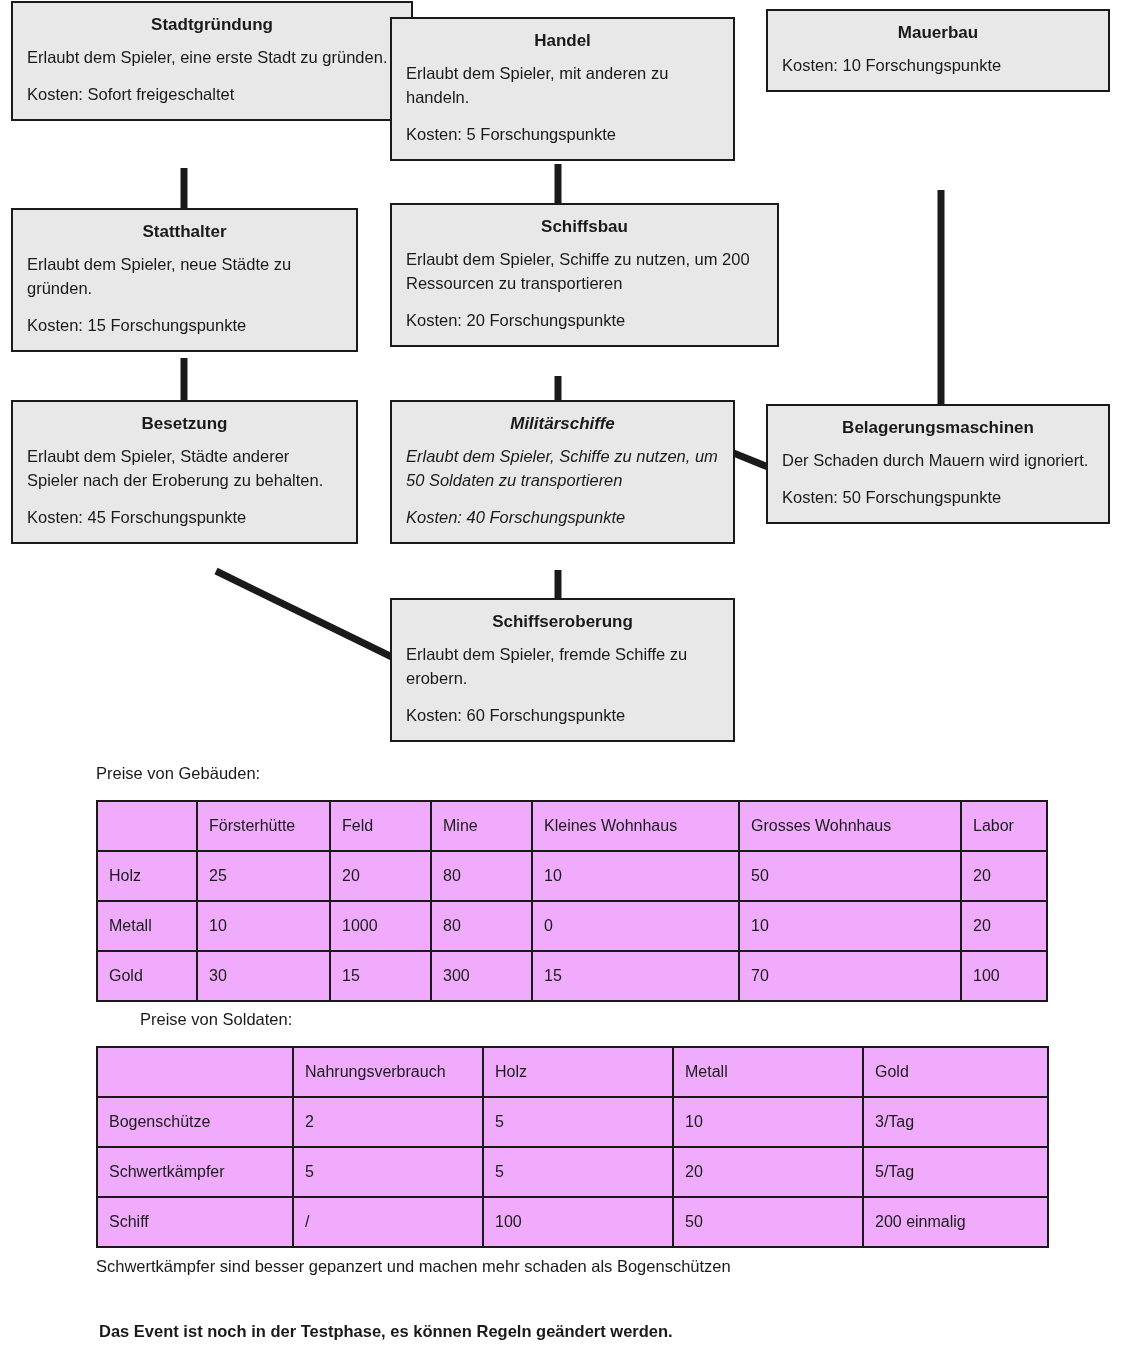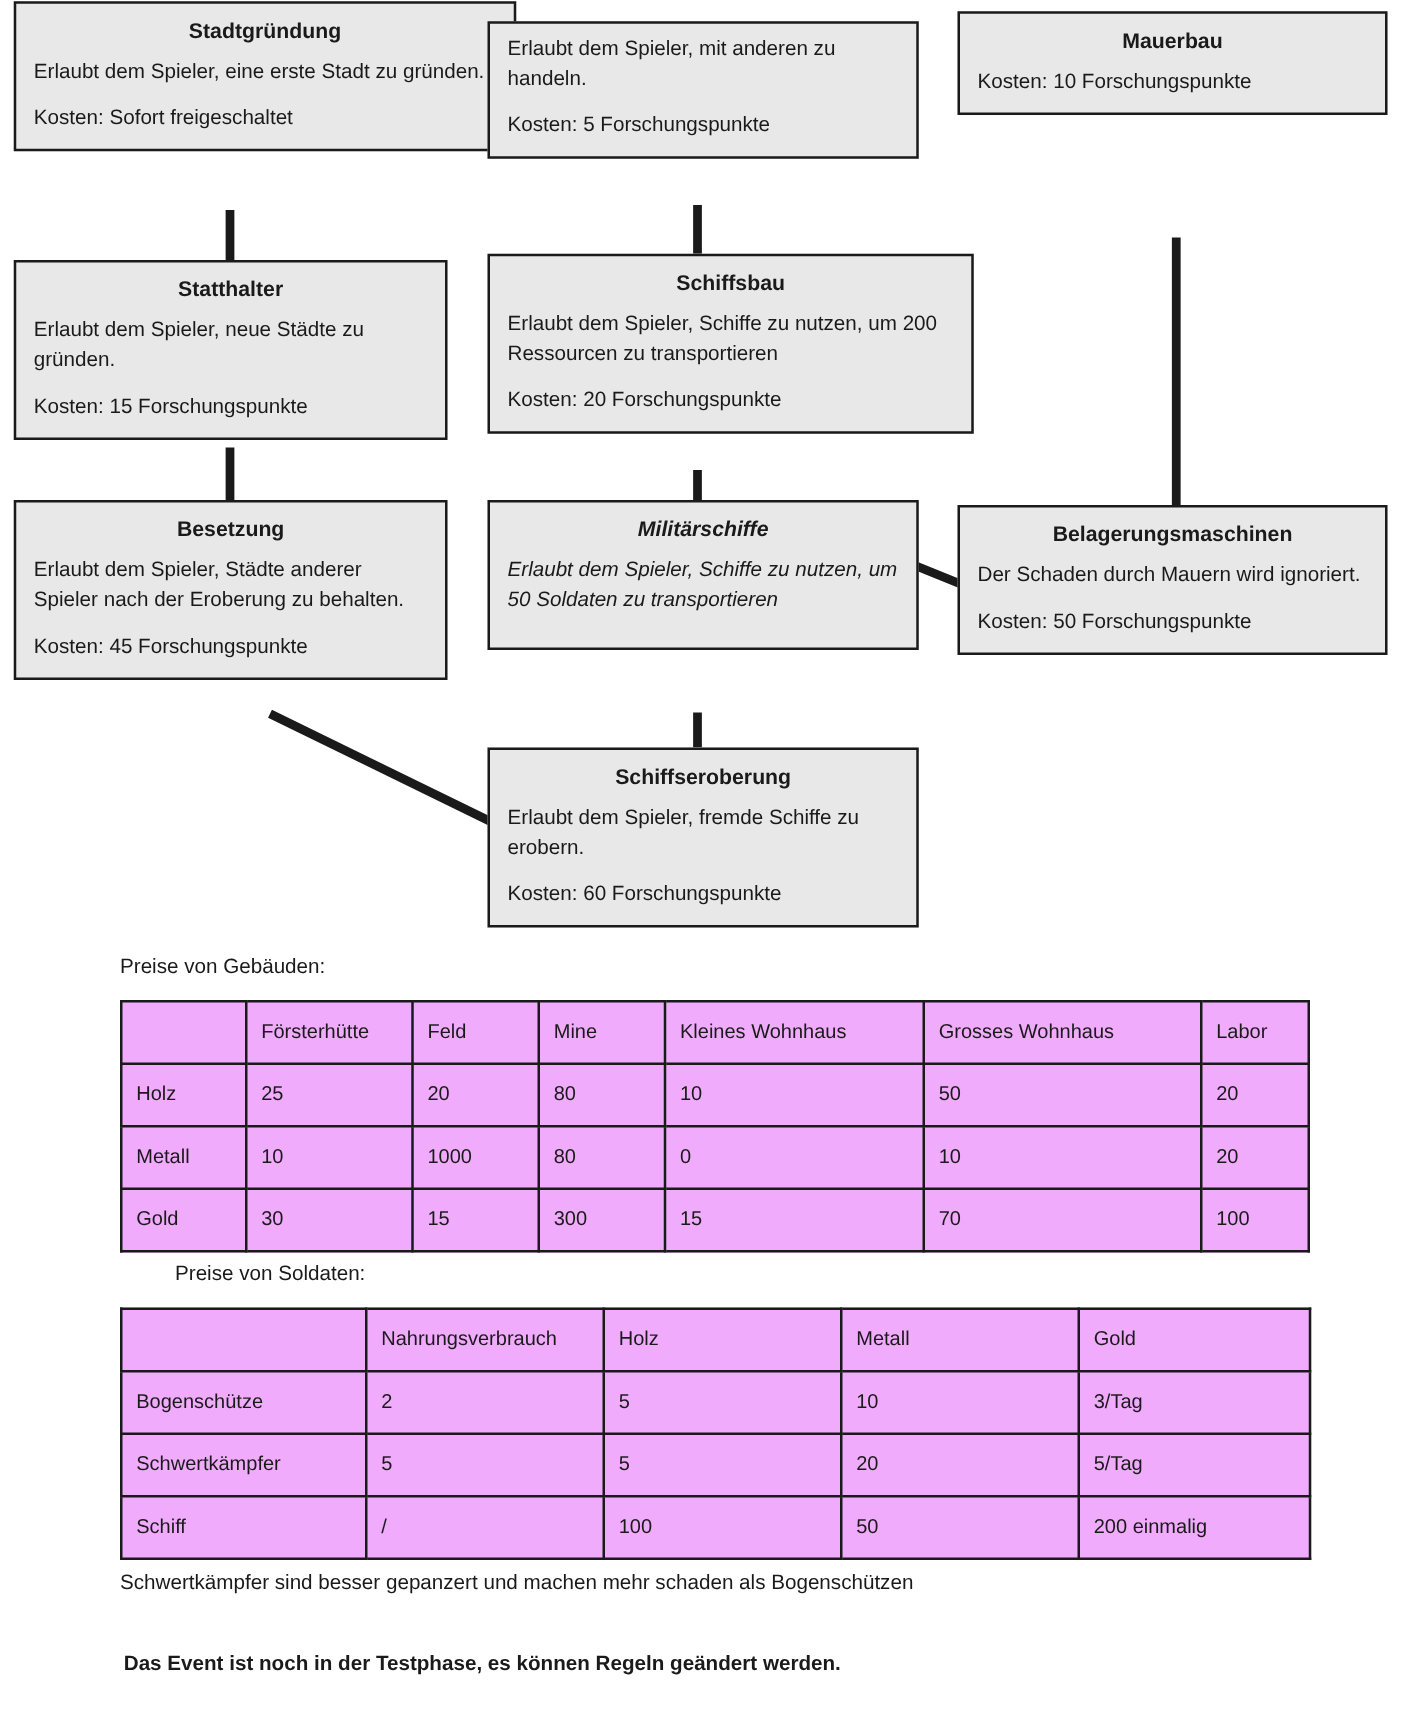--- a/index.html
+++ b/index.html
@@ -137,33 +137,35 @@
       <div class="node-cost">Kosten: 15 Forschungspunkte</div>
     </div>
 
     <div class="node" style="left:11px; top:400px; width:347px;">
       <div class="node-title">Besetzung</div>
       <div class="node-desc">Erlaubt dem Spieler, Städte anderer Spieler nach der Eroberung zu behalten.</div>
       <div class="node-cost">Kosten: 45 Forschungspunkte</div>
     </div>
 
     <div class="node" style="left:390px; top:17px; width:345px;">
+      <div class="node-title">Handel</div>
       <div class="node-desc">Erlaubt dem Spieler, mit anderen zu handeln.</div>
       <div class="node-cost">Kosten: 5 Forschungspunkte</div>
     </div>
 
     <div class="node" style="left:390px; top:203px; width:389px;">
       <div class="node-title">Schiffsbau</div>
       <div class="node-desc">Erlaubt dem Spieler, Schiffe zu nutzen, um 200 Ressourcen zu transportieren</div>
       <div class="node-cost">Kosten: 20 Forschungspunkte</div>
     </div>
 
     <div class="node" style="left:390px; top:400px; width:345px;font-style:italic;">
       <div class="node-title">Militärschiffe</div>
       <div class="node-desc">Erlaubt dem Spieler, Schiffe zu nutzen, um 50 Soldaten zu transportieren</div>
+      <div class="node-cost">Kosten: 40 Forschungspunkte</div>
     </div>
 
     <div class="node" style="left:390px; top:598px; width:345px;">
       <div class="node-title">Schiffseroberung</div>
       <div class="node-desc">Erlaubt dem Spieler, fremde Schiffe zu erobern.</div>
       <div class="node-cost">Kosten: 60 Forschungspunkte</div>
     </div>
 
     <div class="node" style="left:766px; top:9px; width:344px;">
       <div class="node-title">Mauerbau</div>

